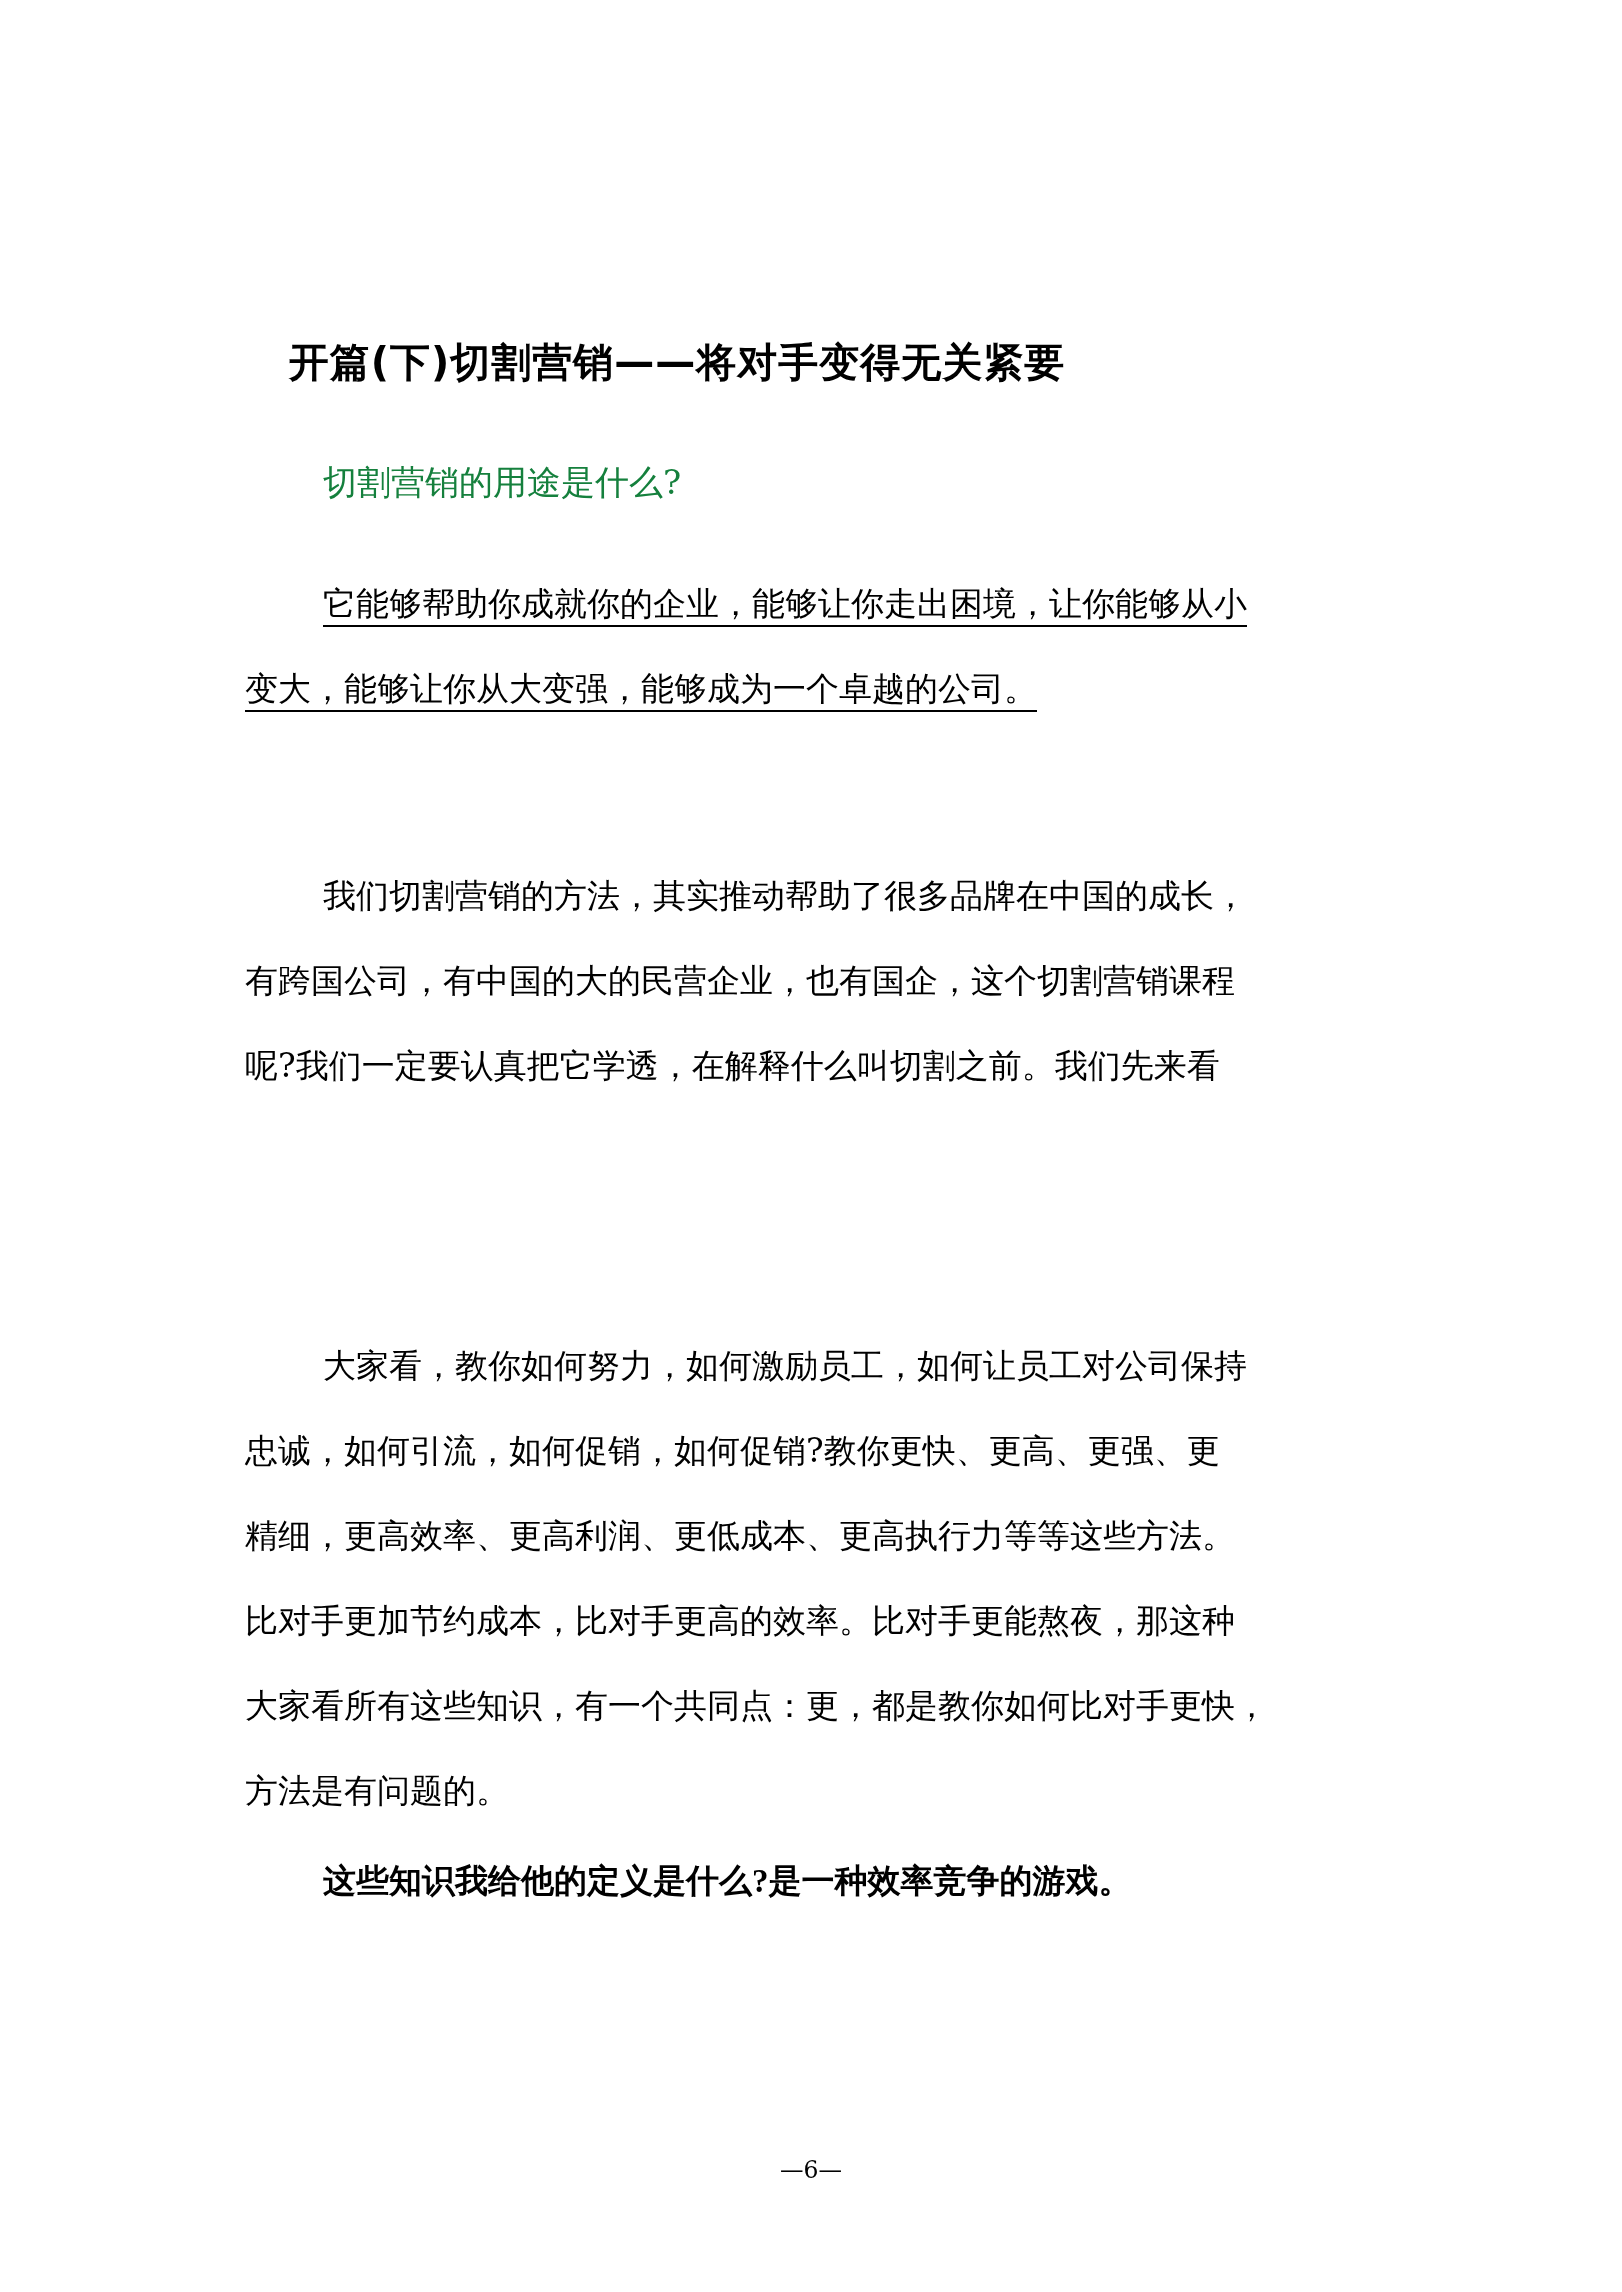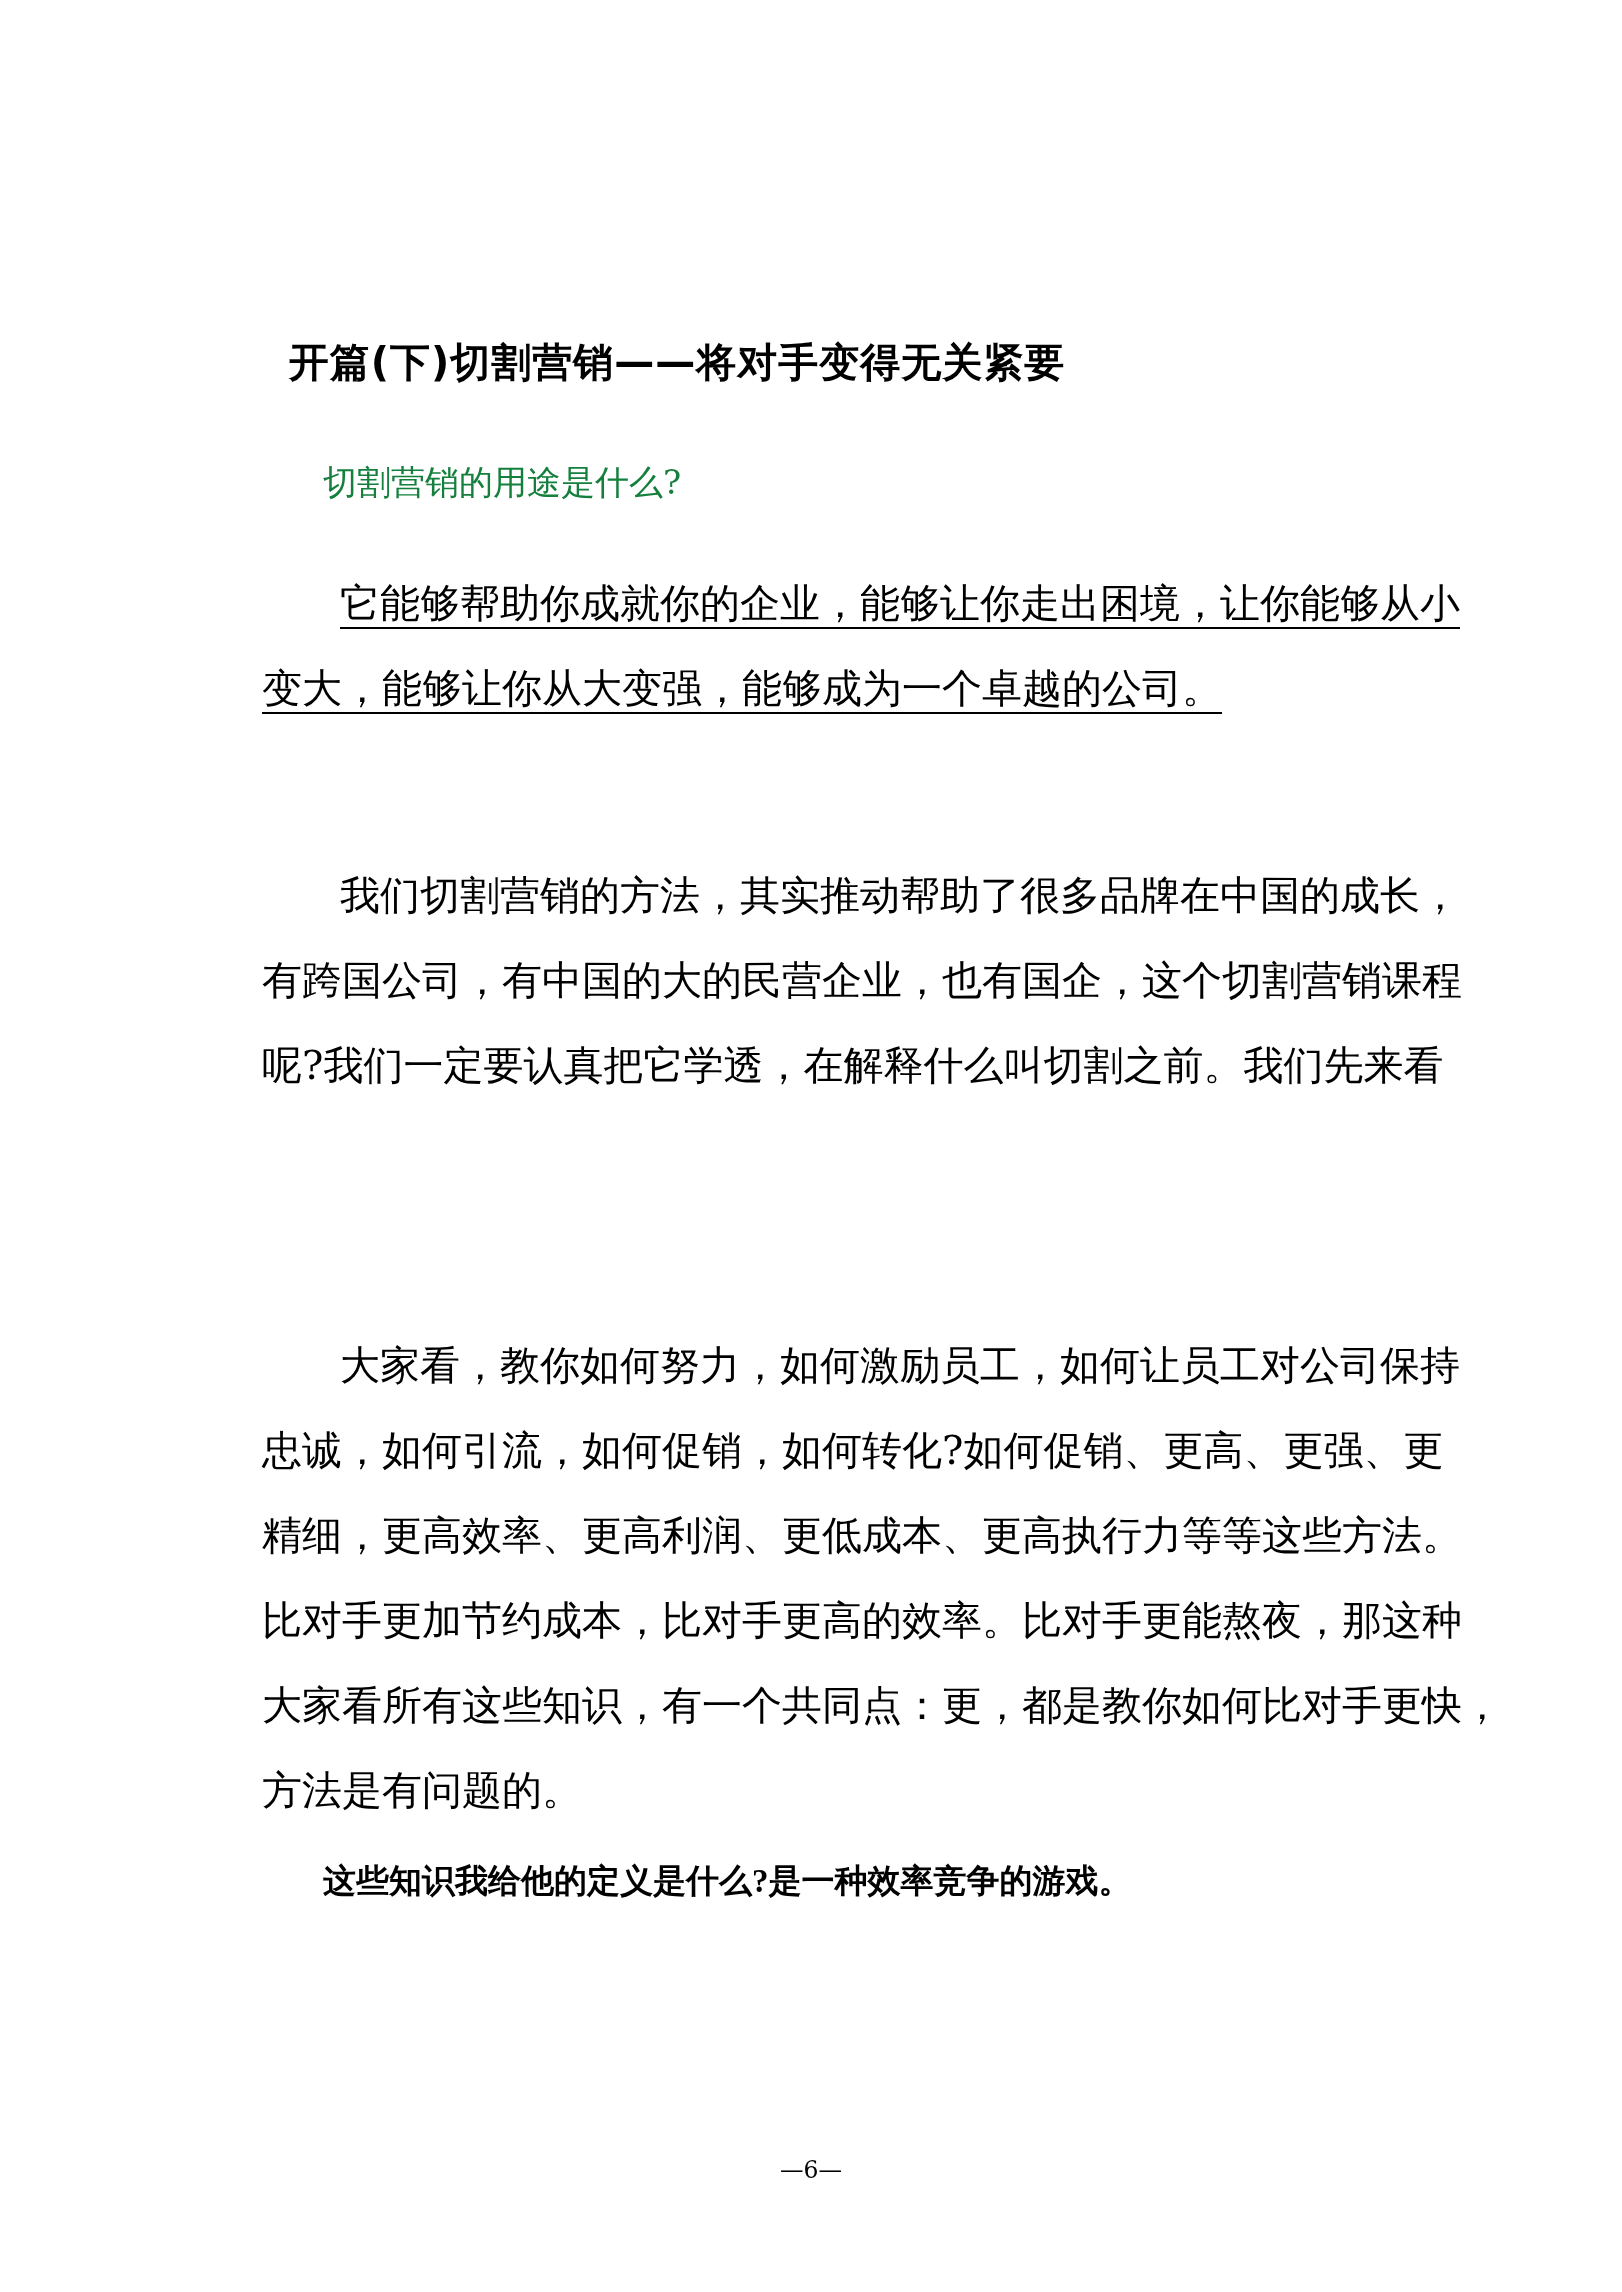--- a/index.html
+++ b/index.html
@@ -25,23 +25,23 @@
     }
     .red-q {
       position: absolute;
       left: 323px; top: 453px;
       font-size: 34px;
       color: #15803d;
       line-height: 59px;
     }
     .para {
       position: absolute;
-      left: 262px;
+      left: 245px;
       width: 1142px;
-      font-size: 40px;
+      font-size: 33px;
       line-height: 85px;
       text-align: justify;
       text-align-last: left;
     }
     .para .line { display: block; white-space: nowrap; }
     .para .line.indent { padding-left: 78px; }
     .underlined .line span {
       text-decoration: underline;
       text-underline-offset: 9.8px;
       text-decoration-thickness: 2px;
@@ -82,21 +82,21 @@
   </div>
 
   <div class="para p2">
     <span class="line indent">我们切割营销的方法，其实推动帮助了很多品牌在中国的成长，</span>
     <span class="line">有跨国公司，有中国的大的民营企业，也有国企，这个切割营销课程</span>
     <span class="line">呢?我们一定要认真把它学透，在解释什么叫切割之前。我们先来看</span>
   </div>
 
   <div class="para p3">
     <span class="line indent">大家看，教你如何努力，如何激励员工，如何让员工对公司保持</span>
-    <span class="line">忠诚，如何引流，如何促销，如何转化?如何促销、更高、更强、更</span>
+    <span class="line">忠诚，如何引流，如何促销，如何促销?教你更快、更高、更强、更</span>
     <span class="line">精细，更高效率、更高利润、更低成本、更高执行力等等这些方法。</span>
     <span class="line">比对手更加节约成本，比对手更高的效率。比对手更能熬夜，那这种</span>
     <span class="line">大家看所有这些知识，有一个共同点：更，都是教你如何比对手更快，</span>
     <span class="line">方法是有问题的。</span>
   </div>
 
   <div class="bold-line">这些知识我给他的定义是什么?是一种效率竞争的游戏。</div>
 
   <div class="page-number">—6—</div>
 

